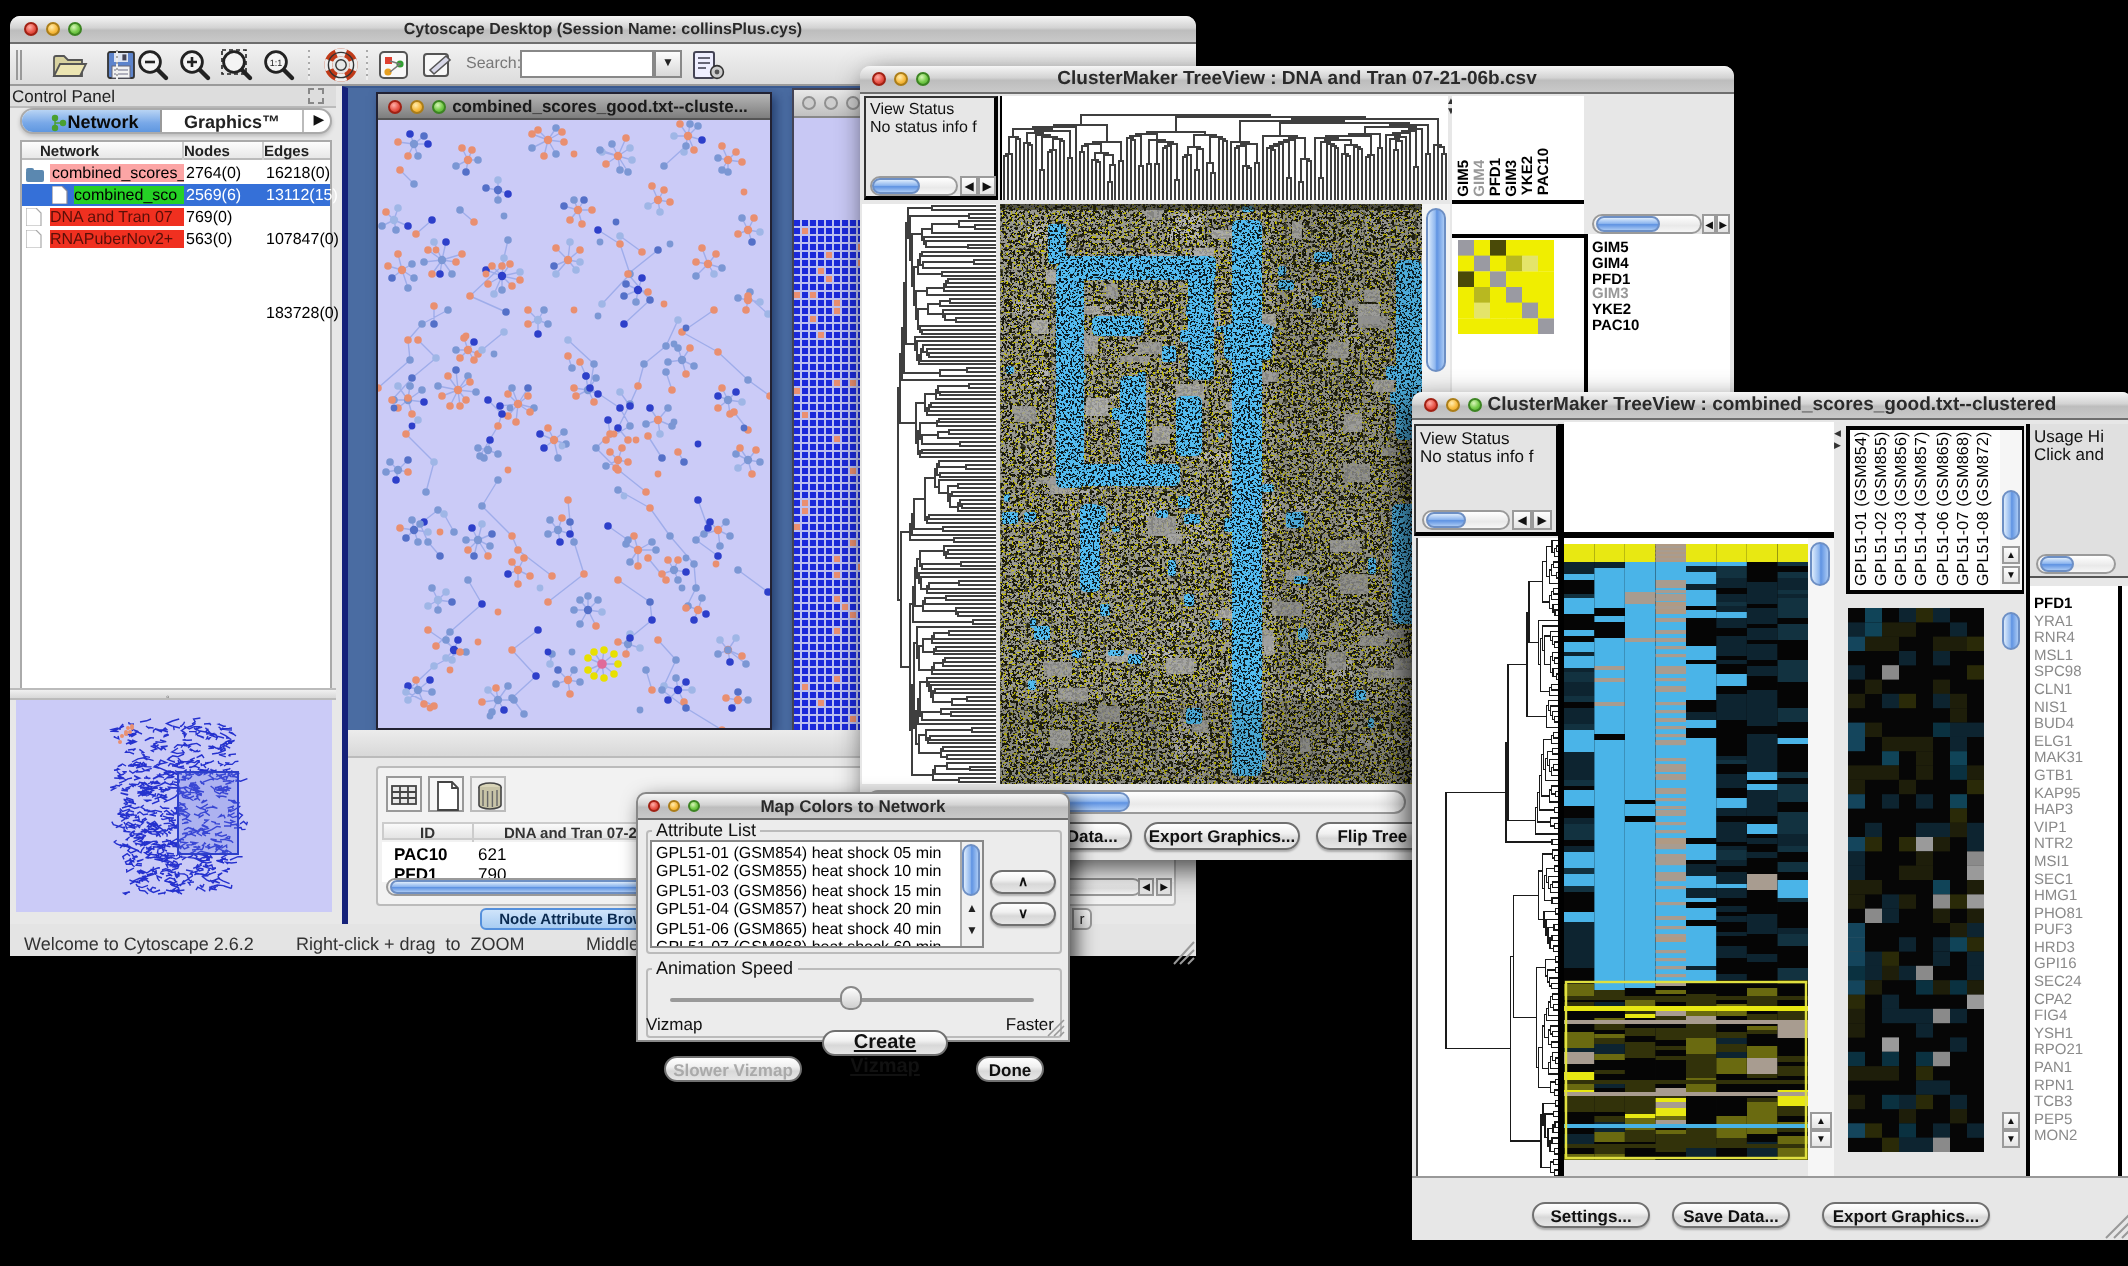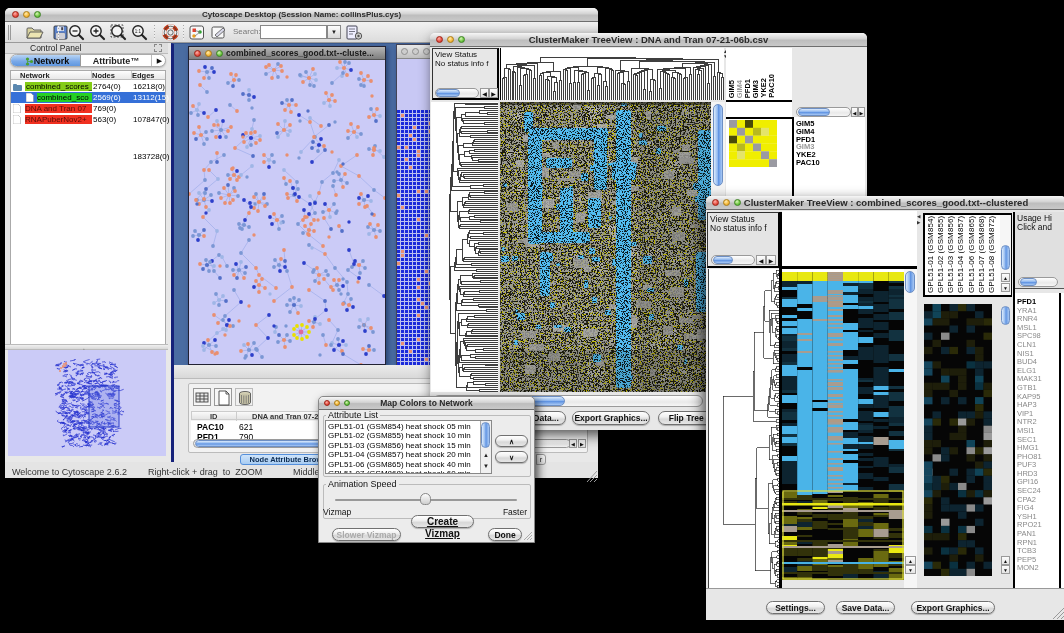--- a/index.html
+++ b/index.html
@@ -94,49 +94,49 @@
       <span class="abs" style="left:255px; top:3px; width:67px; height:14px; background:#fff; border:1px solid #888;"></span>
       <span class="abs" style="left:322px; top:3px; width:14px; height:14px; background:linear-gradient(#fdfdfd,#d8d8d8); border:1px solid #888; text-align:center; font-size:6px; line-height:13px; color:#222;">▼</span>
       <svg class="abs" style="left:341px; top:3px;" width="17" height="15">
         <rect x="1" y="1" width="10" height="13" rx="1" fill="#eef" stroke="#445" stroke-width="1"></rect>
         <path d="M3 4h6M3 6.5h6M3 9h4" stroke="#667" stroke-width="0.9"></path>
         <circle cx="12.5" cy="11" r="3.2" fill="#ccc" stroke="#333" stroke-width="0.8"></circle>
         <circle cx="12.5" cy="11" r="1.2" fill="#555"></circle>
       </svg>
   </div>
 
-  <div class="abs" style="left:0; top:35px; width:163px; height:11px; background:#ddd; border-bottom:1px solid #bbb; font-size:8.5px; color:#222; padding-left:25px; line-height:11px;">Control Panel<span style="position:absolute; right:6px; top:1px; width:8px; height:8px; border:1px dashed #888;"></span></div>
+  <div class="abs" style="left:0; top:35px; width:163px; height:11px; background:#ddd; border-bottom:1px solid #bbb; font-size:8.5px; color:#222; padding-left:1px; line-height:11px;">Control Panel<span style="position:absolute; right:6px; top:1px; width:8px; height:8px; border:1px dashed #888;"></span></div>
 
   <div class="abs" style="left:5px; top:46px; width:156px; height:13px; background:#fff; border:1px solid #aaa; border-radius:7px; overflow:hidden; box-shadow:0 1px 2px rgba(0,0,0,.2);">
     <div class="abs" style="left:0; top:0; width:70px; height:13px; background:linear-gradient(#b8d4f4,#78a8e8 50%,#5590dc); border-right:1px solid #999; font-size:9px; font-weight:bold; color:#0a0a0a; text-align:center; line-height:13px; padding-left:12px;">Network</div>
     <svg class="abs" style="left:14px; top:2px;" width="9" height="9">
         <circle cx="2.5" cy="2" r="1.6" fill="#4aa030"></circle>
         <circle cx="2.5" cy="7" r="1.6" fill="#4aa030"></circle>
         <circle cx="6.5" cy="4.5" r="1.6" fill="#4aa030"></circle>
         <path d="M2.5 2V7M2.5 4.5H6.5" stroke="#4aa030" stroke-width="0.7" fill="none"></path>
       </svg>
-    <div class="abs" style="left:70px; top:0; width:70px; height:13px; font-size:9px; font-weight:bold; color:#222; text-align:center; line-height:13px;">Attribute™</div>
+    <div class="abs" style="left:70px; top:0; width:70px; height:13px; font-size:9px; font-weight:bold; color:#222; text-align:center; line-height:13px;">Graphics™</div>
     <div class="abs" style="left:140px; top:0; width:16px; height:13px; border-left:1px solid #bbb; text-align:center; line-height:12px; font-size:7px; color:#111;">▶</div>
   </div>
 
   <div class="abs" style="left:5px; top:62px; width:156px; height:283px; background:#fff; border:1px solid #aaa;">
     <div class="abs" style="left:0; top:0; width:100%; height:9px; background:linear-gradient(#fdfdfd,#e8e8e8); border-bottom:1px solid #bbb; font-size:7.5px; font-weight:bold; color:#222;">
       <span style="position:absolute; left:9px;">Network</span>
       <span style="position:absolute; left:81px;">Nodes</span>
       <span style="position:absolute; left:121px;">Edges</span>
       <i style="position:absolute; left:80px; top:0; width:1px; height:9px; background:#ccc;"></i>
       <i style="position:absolute; left:120px; top:0; width:1px; height:9px; background:#ccc;"></i>
     </div>
 
     <div class="abs" style="left:0; top:10px; width:100%; height:11px; font-size:8px; color:#000;">
       <svg class="abs" style="left:2px; top:2px;" width="10" height="8">
           <rect x="0" y="2" width="9" height="6" rx="1" fill="#5b88b0"></rect>
           <rect x="0" y="1" width="4" height="2" rx="1" fill="#5b88b0"></rect>
         </svg>
-      <span class="abs" style="left:14px; top:1px; background:#84cc16; padding:0 1px; width:67px; height:9px; overflow:hidden;">combined_scores_</span>
+      <span class="abs" style="left:14px; top:1px; background:#fca5a5; padding:0 1px; width:67px; height:9px; overflow:hidden;">combined_scores_</span>
       <span class="abs" style="left:82px; top:1px;">2764(0)</span>
       <span class="abs" style="left:122px; top:1px;">16218(0)</span>
     </div>
     <div class="abs" style="left:0; top:21px; width:100%; height:11px; background:#3570d8; font-size:8px; color:#fff;">
       <svg class="abs" style="left:15px; top:1px;" width="8" height="9">
           <path d="M0 0h5l2.5 2.5V9H0z" fill="#fff" stroke="#889" stroke-width="0.6"></path>
         </svg>
       <span class="abs" style="left:26px; top:1px; background:#25d125; color:#000; width:55px; height:9px; overflow:hidden;">combined_sco</span>
       <span class="abs" style="left:82px; top:1px;">2569(6)</span>
       <span class="abs" style="left:122px; top:1px;">13112(15)</span>
@@ -2661,21 +2661,21 @@
     <div class="arrbox" style="left:295px; top:369px; width:9px; height:9px; font-size:5px; line-height:8px;">▼</div>
     <div class="abs" style="left:0; top:392px; width:360px; height:32px; background:#e7e7e7; border-top:1px solid #999;"></div>
     <div class="mbtn" style="left:60px; top:405px; width:59px; height:13px; font-size:8.5px; line-height:12px;">Settings...</div>
     <div class="mbtn" style="left:130px; top:405px; width:59px; height:13px; font-size:8.5px; line-height:12px;">Save Data...</div>
     <div class="mbtn" style="left:205px; top:405px; width:84px; height:13px; font-size:8.5px; line-height:12px;">Export Graphics...</div>
     <svg class="abs" style="left:346px; top:410px;" width="14" height="14">
       <path d="M13 1 L1 13 M13 5 L5 13 M13 9 L9 13" stroke="#999" stroke-width="1"></path>
     </svg>
 </div>
 
-<div class="abs" style="left:318px; top:396px; width:217px; height:147px; background:#ececec; border:1px solid #888; border-radius:5px 5px 0 0; box-shadow:3px 4px 10px rgba(0,0,0,.7);">
+<div class="abs" style="left:318px; top:396px; width:217px; height:125px; background:#ececec; border:1px solid #888; border-radius:5px 5px 0 0; box-shadow:3px 4px 10px rgba(0,0,0,.7);">
   <div class="abs tbar" style="left:0; top:0; width:100%; height:13px; border-radius:5px 5px 0 0;">
     <div class="lights" style="top:3px; left:5px;">
         <i class="lr" style="width:6px;height:6px;"></i>
         <i class="ly" style="width:6px;height:6px;"></i>
         <i class="lg" style="width:6px;height:6px;"></i>
       </div>
     <div class="ttext" style="font-size:8.5px; line-height:13px;">Map Colors to Network</div>
   </div>
   <div class="abs" style="left:4px; top:18px; width:208px; height:62px; border:1px solid #bbb; border-radius:2px;"></div>
   <div class="abs" style="left:7px; top:13px; font-size:9px; color:#111; background:#ececec; padding:0 2px;">Attribute List</div>

